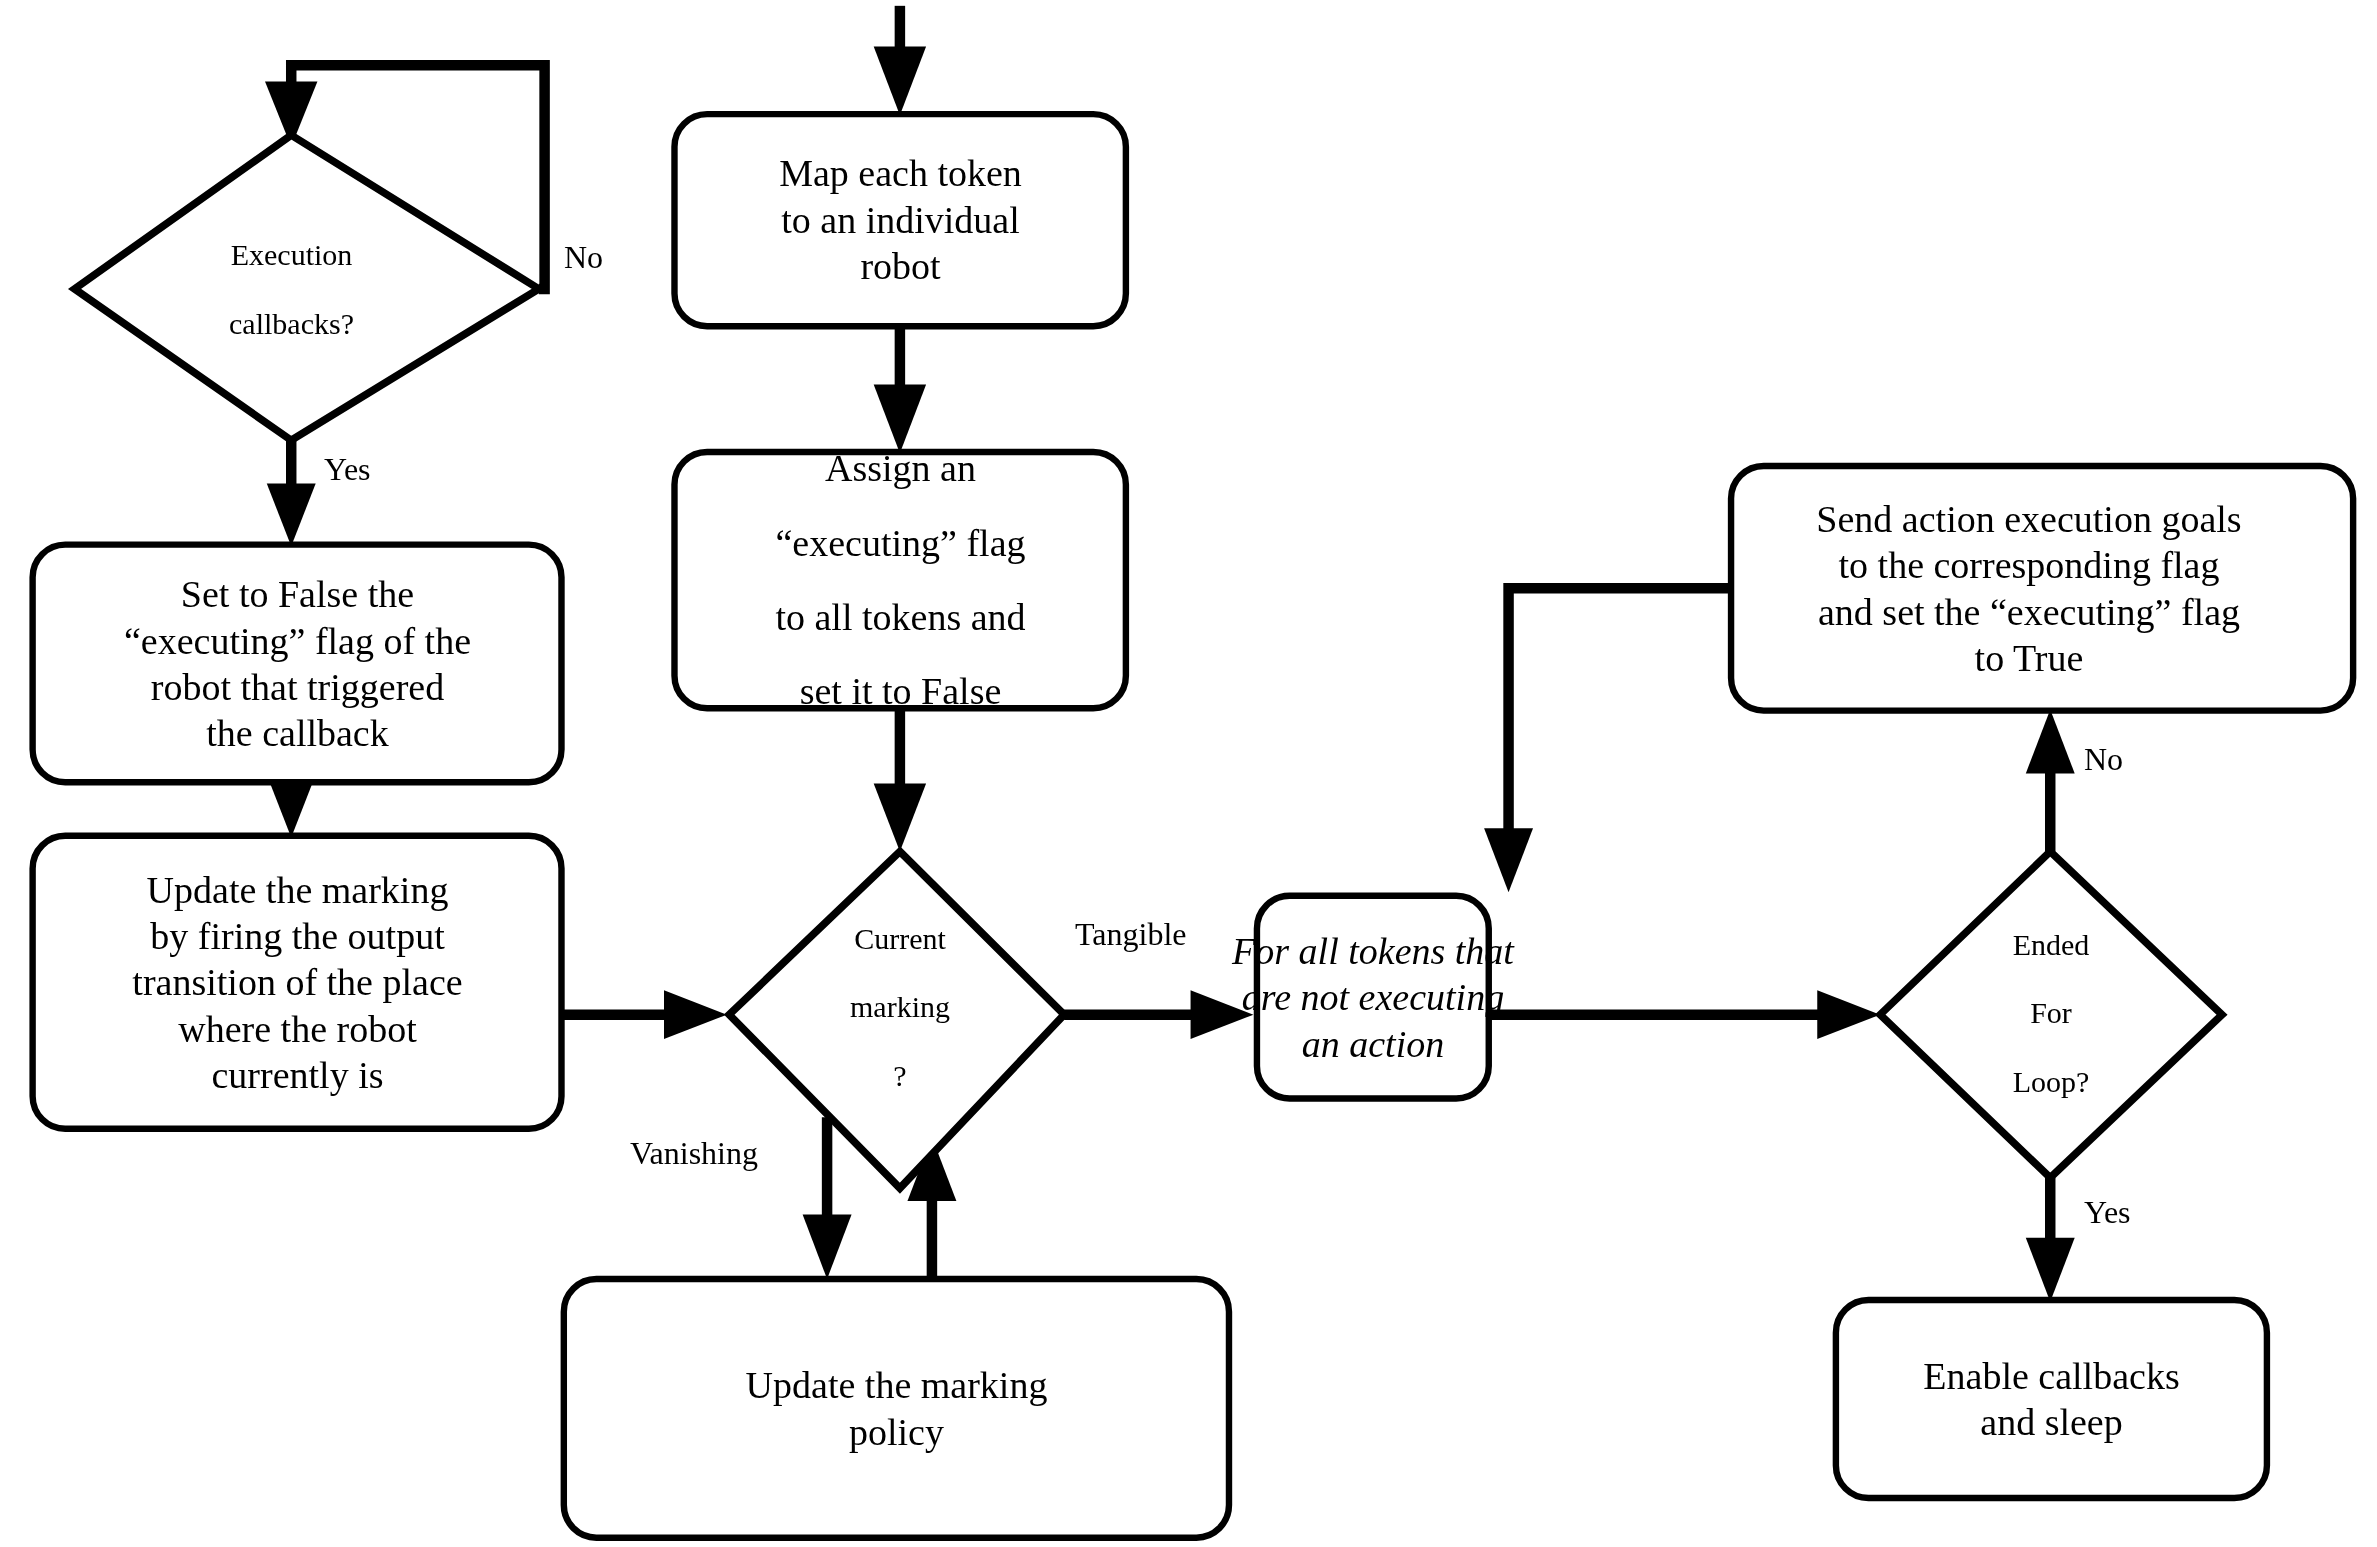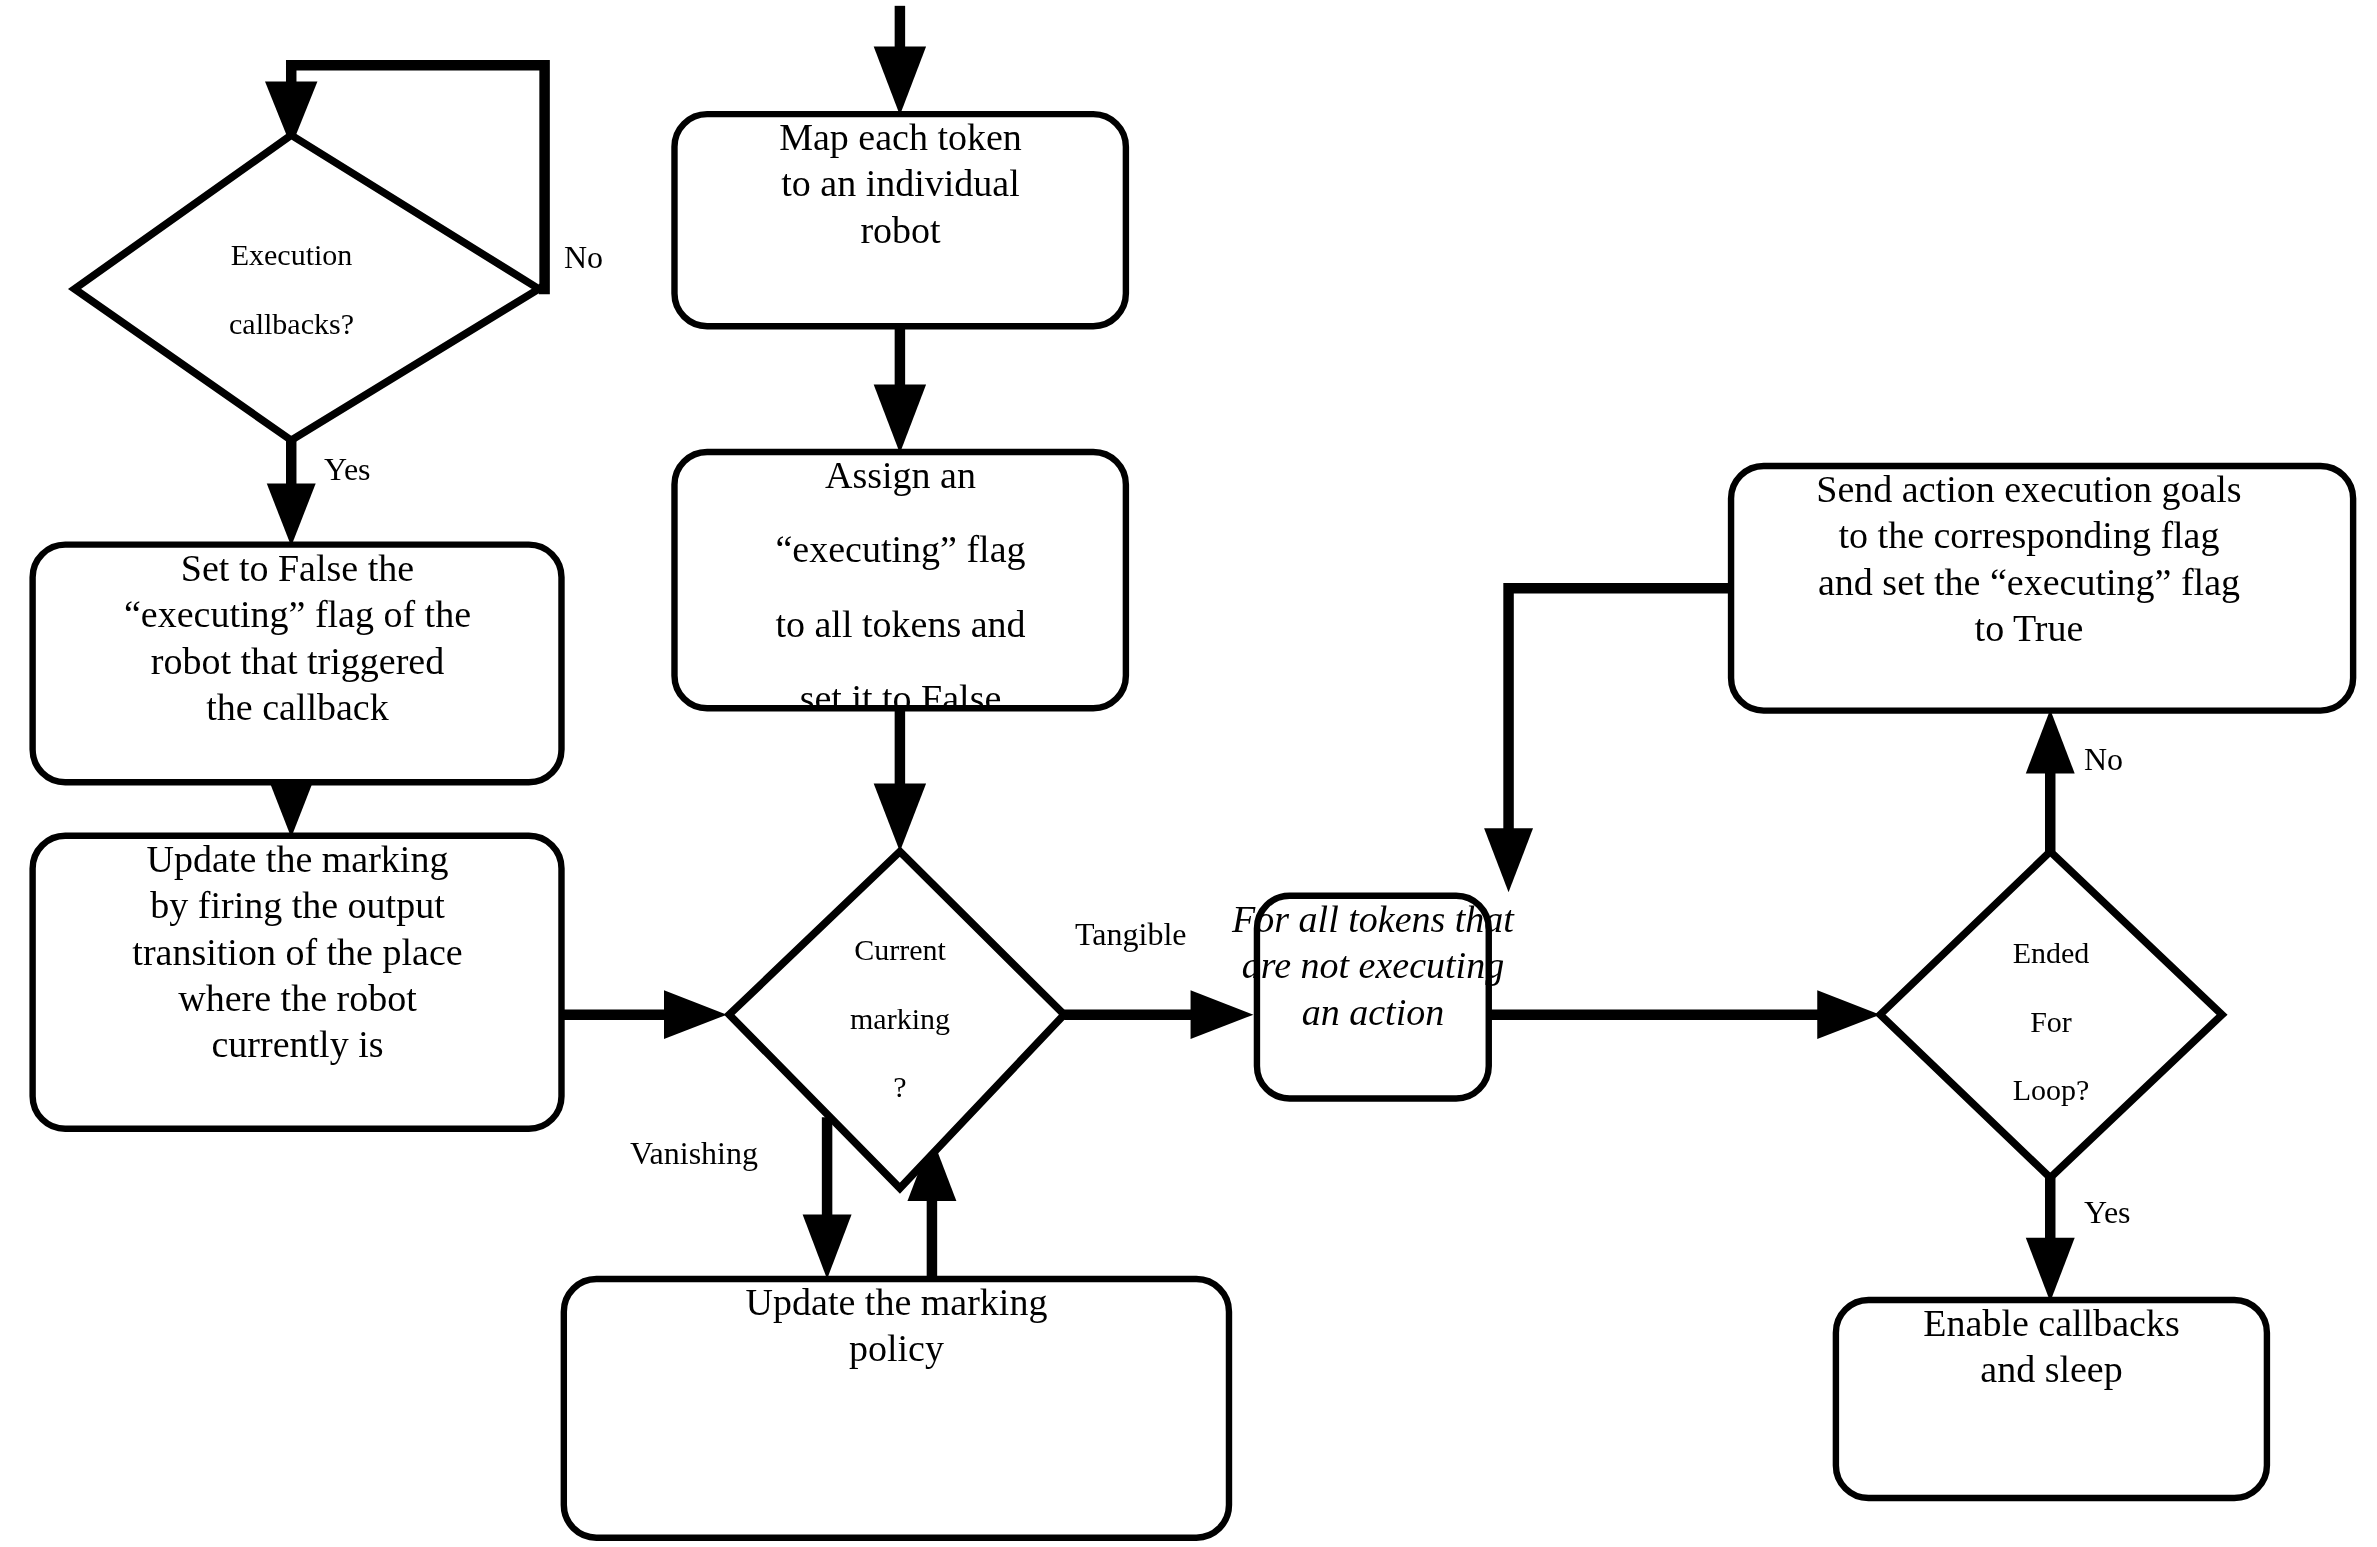--- a/index.html
+++ b/index.html
@@ -43,20 +43,21 @@
   }
   .arrowhead {
     fill: #000000;
     stroke: none;
   }
   .node-label {
     position: absolute;
     display: flex;
     flex-direction: column;
     align-items: center;
+    justify-content: center;
     text-align: center;
     color: #000000;
     font-family: "Liberation Serif", "DejaVu Serif", serif;
     line-height: 1.22;
     pointer-events: none;
     white-space: nowrap;
   }
   .node-label .ln { display: block; }
   .box-text { font-size: 38px; }
   .diamond-text { font-size: 30px; gap: 32px; }

